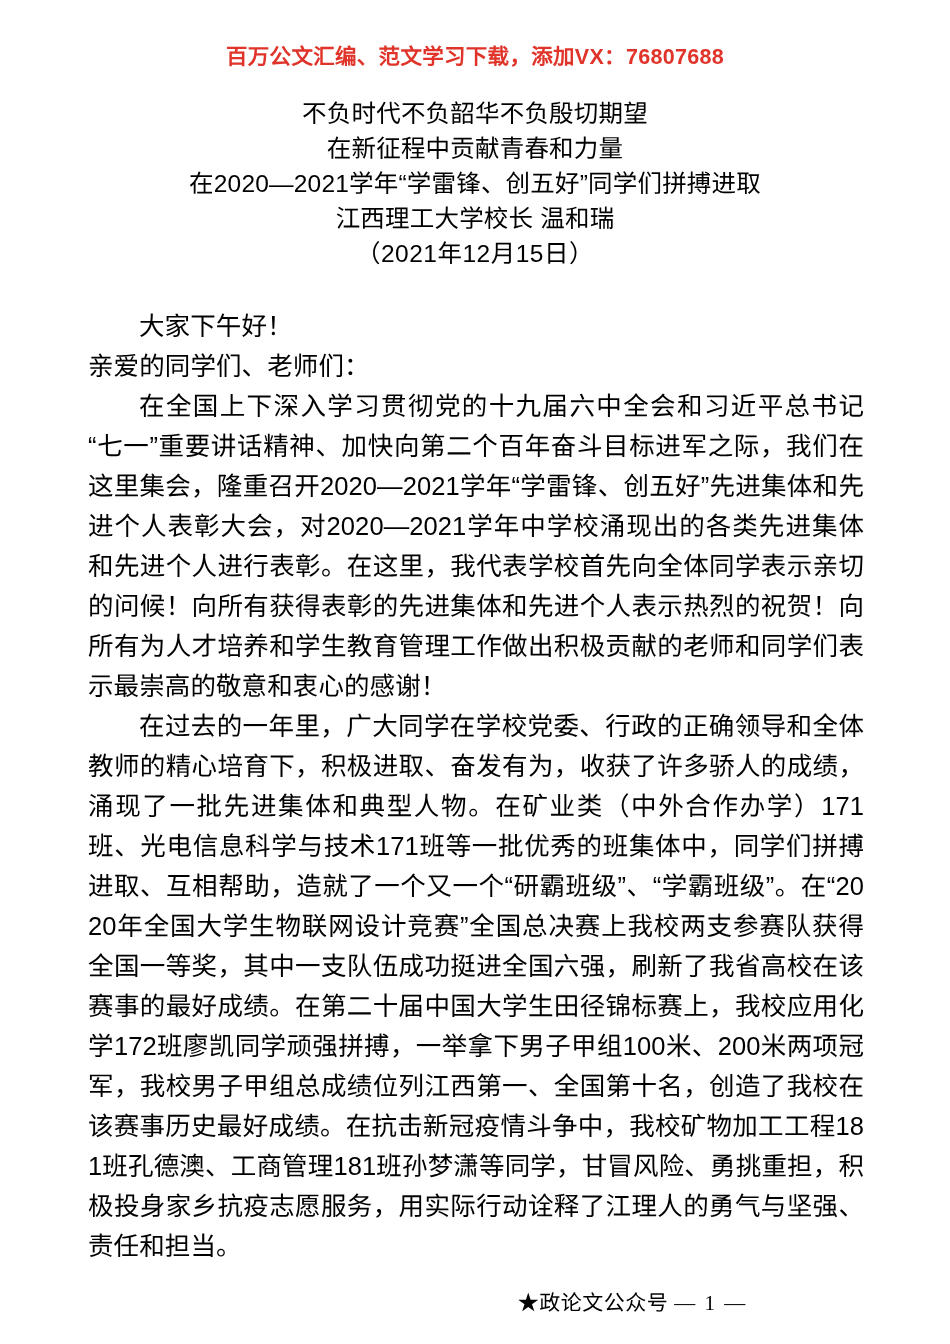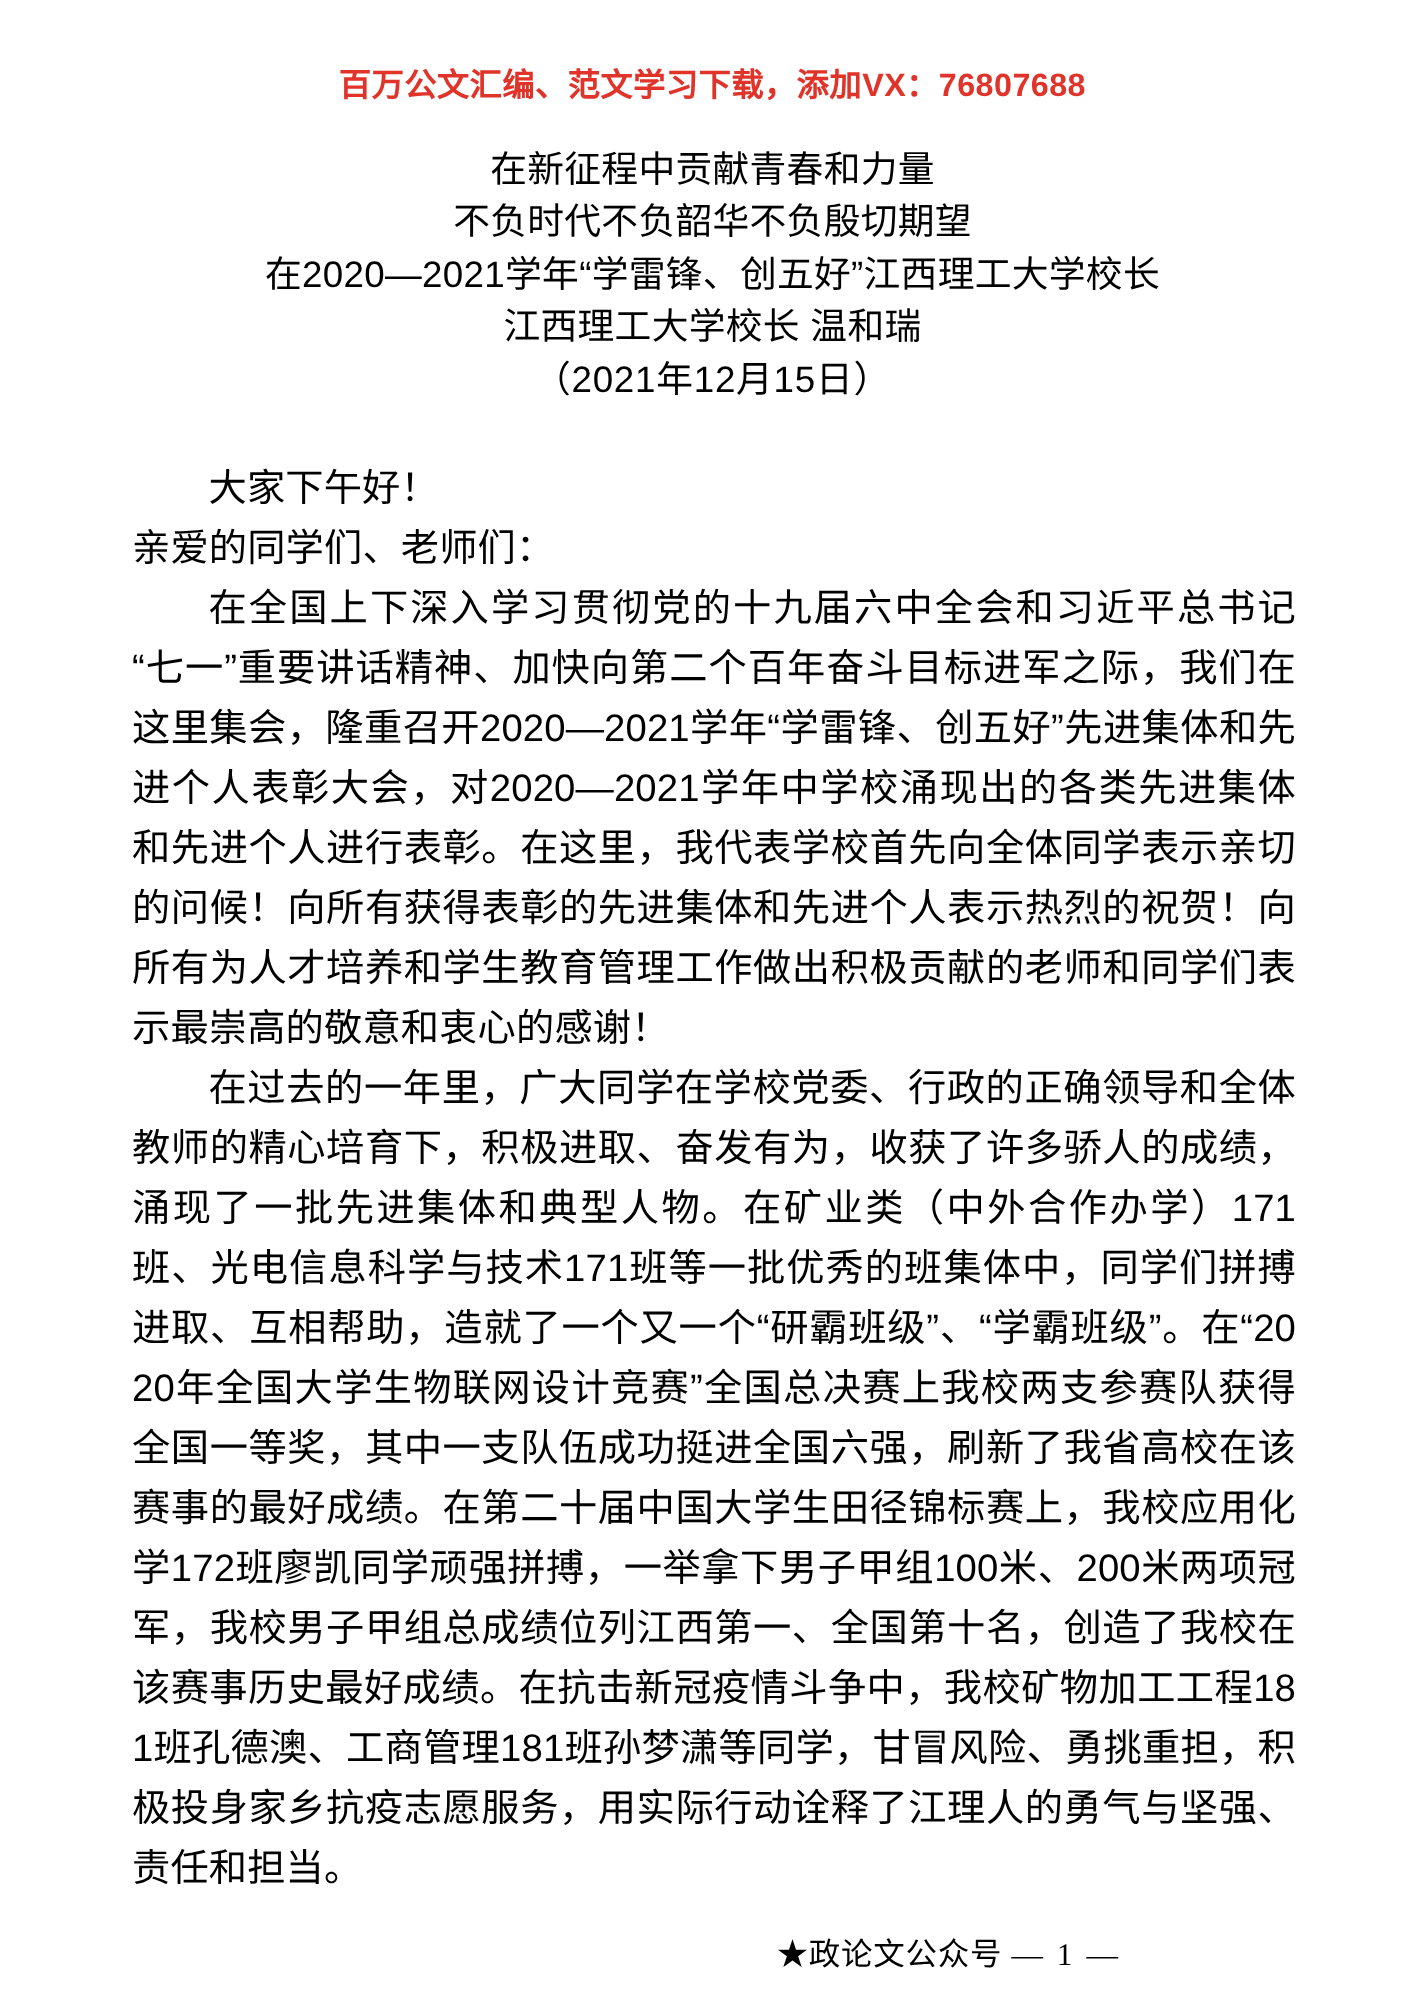--- a/index.html
+++ b/index.html
@@ -100,23 +100,23 @@
   .footer-page { letter-spacing: 2px; padding-left: 6px; }
 </style>
 </head>
 <body>
 
 <div class="page" style="background: rgb(255, 255, 255); color: rgb(0, 0, 0);">
 
   <div class="watermark" style="color: rgb(224, 52, 42);">百万公文汇编、范文学习下载，添加VX：76807688</div>
 
   <div class="title-block">
+    <div class="title-line">不负时代不负韶华不负殷切期望</div>
     <div class="title-line">在新征程中贡献青春和力量</div>
-    <div class="title-line">不负时代不负韶华不负殷切期望</div>
-    <div class="title-line">在2020—2021学年“学雷锋、创五好”江西理工大学校长</div>
+    <div class="title-line">在2020—2021学年“学雷锋、创五好”同学们拼搏进取</div>
     <div class="title-line">江西理工大学校长 温和瑞</div>
     <div class="title-line date">（2021年12月15日）</div>
   </div>
 
   <div class="body-block">
     <p class="para indent">大家下午好！</p>
     <p class="para salutation">亲爱的同学们、老师们：</p>
     <p class="para indent">在全国上下深入学习贯彻党的十九届六中全会和习近平总书记“七一”重要讲话精神、加快向第二个百年奋斗目标进军之际，我们在这里集会，隆重召开2020—2021学年“学雷锋、创五好”先进集体和先进个人表彰大会，对2020—2021学年中学校涌现出的各类先进集体和先进个人进行表彰。在这里，我代表学校首先向全体同学表示亲切的问候！向所有获得表彰的先进集体和先进个人表示热烈的祝贺！向所有为人才培养和学生教育管理工作做出积极贡献的老师和同学们表示最崇高的敬意和衷心的感谢！</p>
     <p class="para indent">在过去的一年里，广大同学在学校党委、行政的正确领导和全体教师的精心培育下，积极进取、奋发有为，收获了许多骄人的成绩，涌现了一批先进集体和典型人物。在矿业类（中外合作办学）171班、光电信息科学与技术171班等一批优秀的班集体中，同学们拼搏进取、互相帮助，造就了一个又一个“研霸班级”、“学霸班级”。在“2020年全国大学生物联网设计竞赛”全国总决赛上我校两支参赛队获得全国一等奖，其中一支队伍成功挺进全国六强，刷新了我省高校在该赛事的最好成绩。在第二十届中国大学生田径锦标赛上，我校应用化学172班廖凯同学顽强拼搏，一举拿下男子甲组100米、200米两项冠军，我校男子甲组总成绩位列江西第一、全国第十名，创造了我校在该赛事历史最好成绩。在抗击新冠疫情斗争中，我校矿物加工工程181班孔德澳、工商管理181班孙梦潇等同学，甘冒风险、勇挑重担，积极投身家乡抗疫志愿服务，用实际行动诠释了江理人的勇气与坚强、责任和担当。</p>
   </div>

